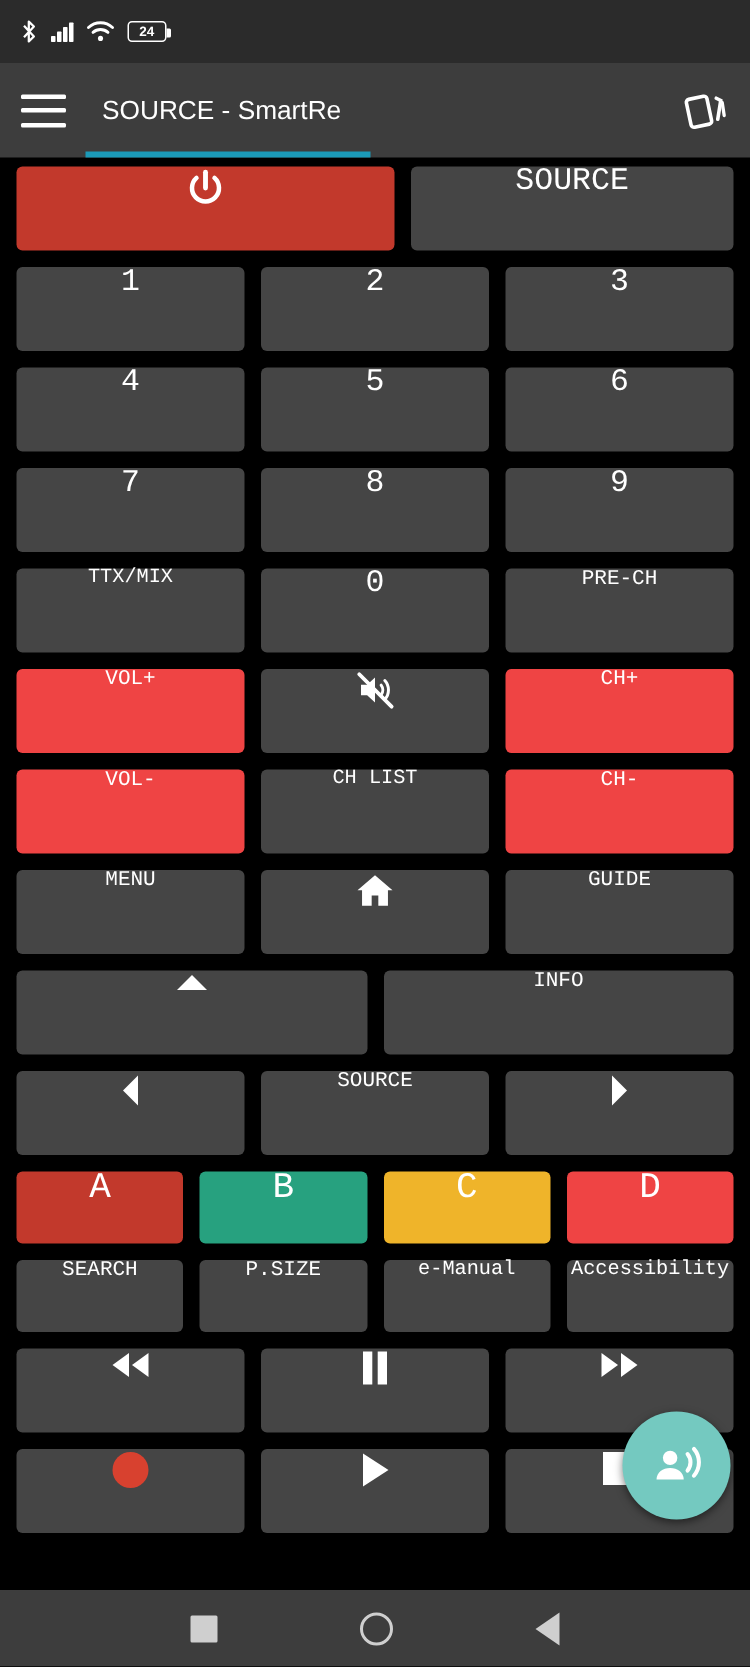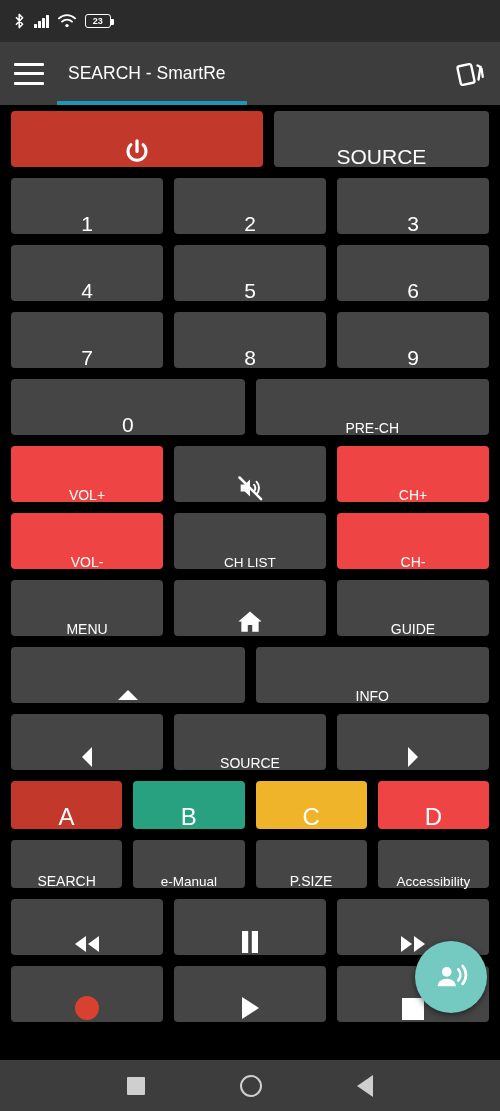--- a/index.html
+++ b/index.html
@@ -47,23 +47,23 @@
     flex:1 1 auto; -webkit-mask-image: linear-gradient(to right,#000 78%,transparent 100%);
     mask-image: linear-gradient(to right,#000 78%,transparent 100%); }
   .cards-icon { width:32px; height:32px; flex:0 0 auto; margin-left:8px; cursor:pointer; }
   .tab-underline { position:absolute; left:57px; bottom:0; width:190px; height:4px;
     background:#1b9ab8; }
 
   
   .remote { padding:6px 11px 0 11px; }
   .row { display:flex; gap:11px; margin-bottom:11px; }
   .btn { flex:1 1 0; height:56px; background:#454545; border-radius:4px;
-    display:flex; align-items:flex-end; justify-content:center;
+    display:flex; align-items:flex-start; justify-content:center;
     color:#fff; font-size:21px; line-height:1; cursor:pointer;
-    user-select:none; }
+    user-select:none;font-family:Liberation Mono, monospace; }
   .btn.sm { font-size:13.5px; }
   .btn.md { font-size:14px; }
   .btn.red { background:#c2392c; }
   .btn.blue { background:#ef4444; }
   .btn.green { background:#27a17f; }
   .btn.amber { background:#efb42a; }
   .btn.grow2 { flex:1.17 1 0; }
   .btn.grow-src { flex:1 1 0; }
   .colorrow .btn { height:48px; font-size:24px; }
   .quadrow .btn { height:48px; }
@@ -103,32 +103,32 @@
           <i></i>
       </span>
       <span>
         <svg width="18" height="14" viewBox="0 0 18 14">
           <path d="M1 4.4 A11.5 11.5 0 0 1 17 4.4" fill="none" stroke="#fff" stroke-width="1.9" stroke-linecap="round"></path>
           <path d="M4 7.6 A7.4 7.4 0 0 1 14 7.6" fill="none" stroke="#fff" stroke-width="1.9" stroke-linecap="round"></path>
           <circle cx="9" cy="11.6" r="1.7" fill="#fff"></circle>
         </svg>
       </span>
       <span class="batt">
-        <span>23</span>
+        <span>24</span>
       </span>
     </div>
   </div>
 
   <div class="appbar">
     <div class="hamburger">
       <i></i>
         <i></i>
         <i></i>
     </div>
-    <div class="appbar-title">SEARCH - SmartRe</div>
+    <div class="appbar-title">SOURCE - SmartRe</div>
     <div class="cards-icon">
       <svg width="32" height="32" viewBox="0 0 32 32">
         <rect x="5" y="7" width="14" height="19" rx="2" transform="rotate(-12 12 16.5)" fill="none" stroke="#fff" stroke-width="2.4"></rect>
         <path d="M23.5 7.5 L26.5 9 L24.5 21.5" fill="none" stroke="#fff" stroke-width="2.4" stroke-linecap="round"></path>
         <path d="M27.5 10.5 L28.8 19" fill="none" stroke="#fff" stroke-width="2.2" stroke-linecap="round"></path>
       </svg>
     </div>
     <div class="tab-underline"></div>
   </div>
 
@@ -176,20 +176,23 @@
         </div>
       <div class="btn">
           <span>8</span>
         </div>
       <div class="btn">
           <span>9</span>
         </div>
     </div>
 
     <div class="row">
+      <div class="btn sm">
+          <span>TTX/MIX</span>
+        </div>
       <div class="btn">
           <span>0</span>
         </div>
       <div class="btn md">
           <span>PRE-CH</span>
         </div>
     </div>
 
     <div class="row">
       <div class="btn blue md">
@@ -274,25 +277,25 @@
         </div>
       <div class="btn blue">
           <span>D</span>
         </div>
     </div>
 
     <div class="row quadrow">
       <div class="btn md">
           <span>SEARCH</span>
         </div>
+      <div class="btn md">
+          <span>P.SIZE</span>
+        </div>
       <div class="btn sm">
           <span>e-Manual</span>
-        </div>
-      <div class="btn md">
-          <span>P.SIZE</span>
         </div>
       <div class="btn sm">
           <span>Accessibility</span>
         </div>
     </div>
 
     <div class="row">
       <div class="btn">
         <svg width="34" height="22" viewBox="0 0 34 22">
           <path d="M16 3 L16 19 L5 11 Z" fill="#fff"></path>

